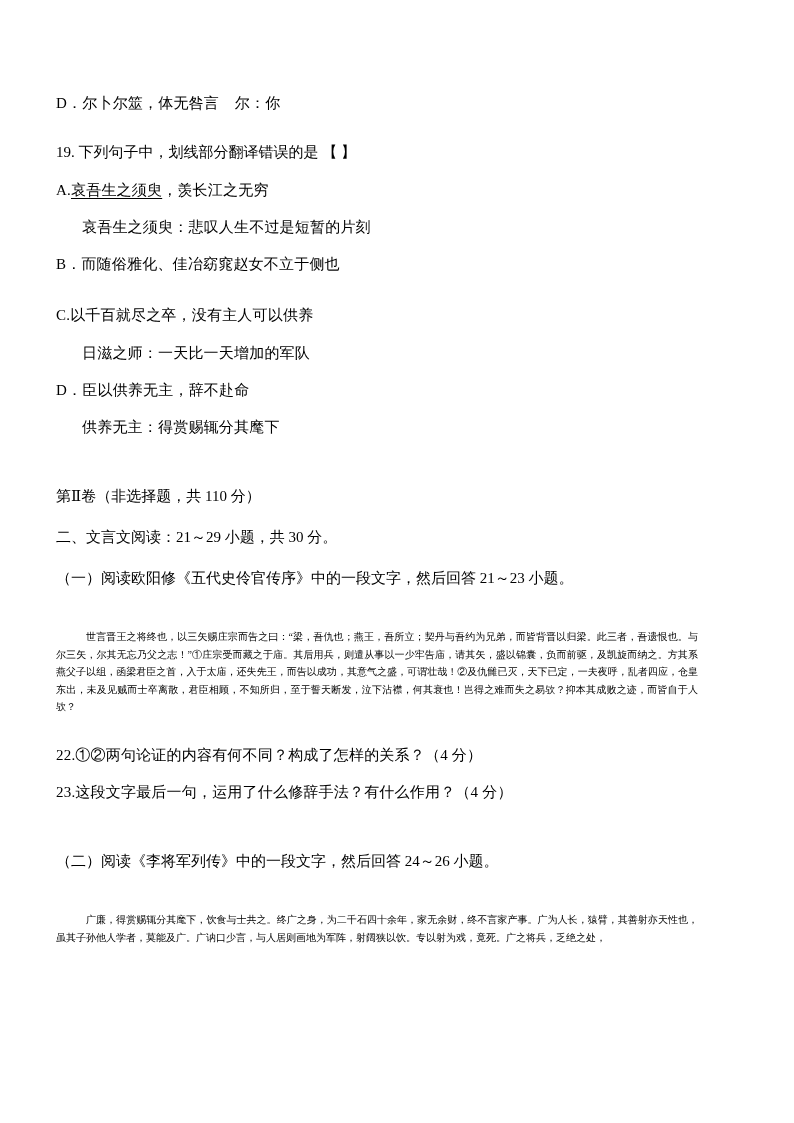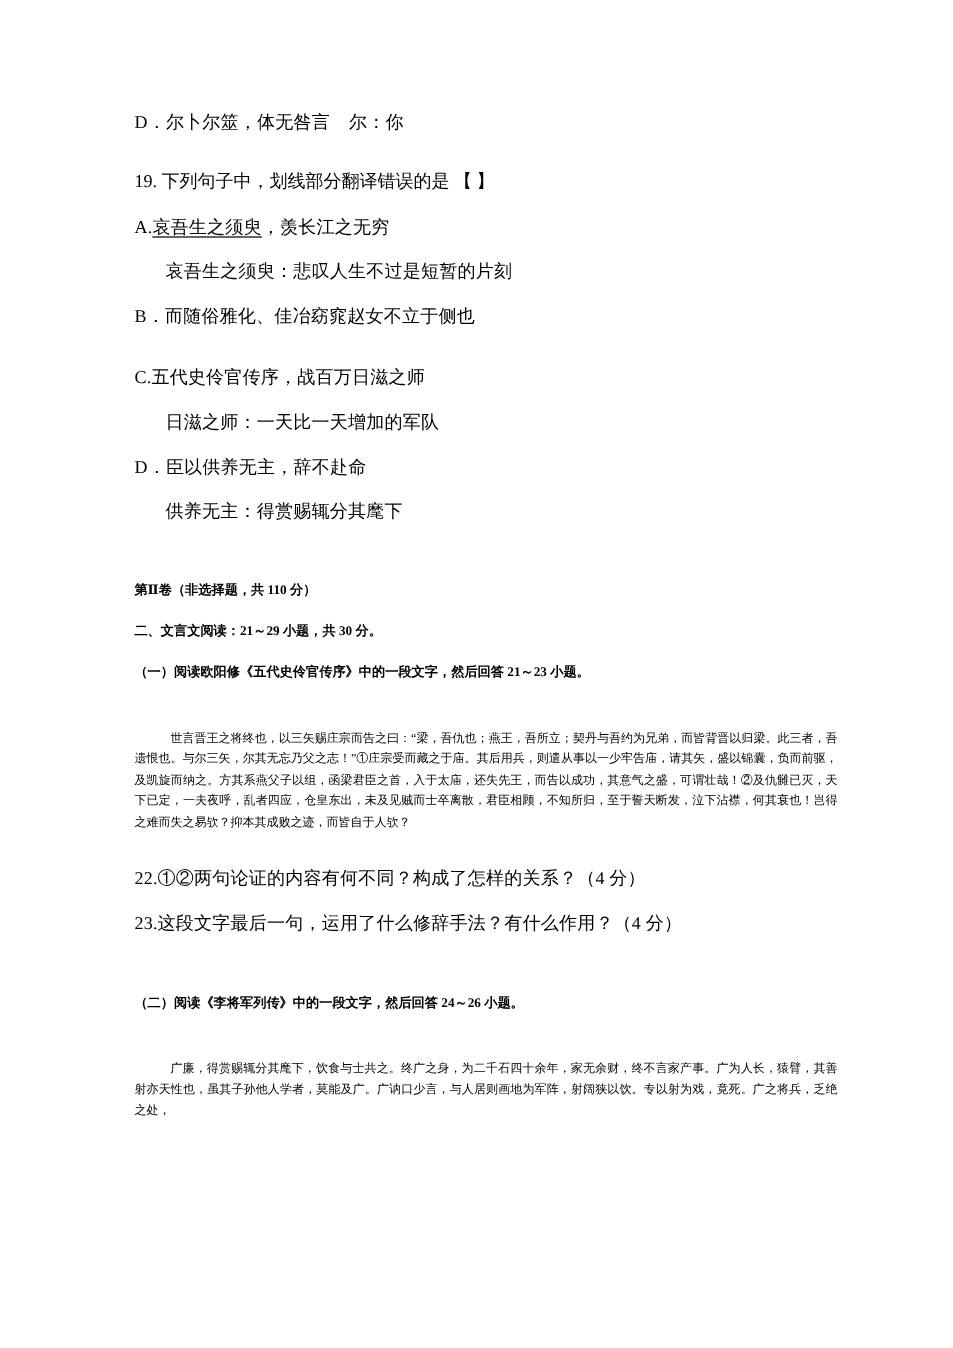--- a/index.html
+++ b/index.html
@@ -12,21 +12,21 @@
     height: 1123px;
     font-family: "Liberation Serif", "DejaVu Serif", serif;
     color: #000000;
     position: relative;
     overflow: hidden;
   }
   .page {
     box-sizing: border-box;
     width: 794px;
     height: 921px;
-    padding: 92px 96px 60px 112px;
+    padding: 92px 96px 60px 56px;
     position: relative;
   }
   .line {
     font-size: 15px;
     line-height: 1.55;
     letter-spacing: 0.2px;
     white-space: pre-wrap;
   }
   .gap-sm { height: 14px; }
   .gap-md { height: 26px; }
@@ -44,23 +44,22 @@
   .para {
     font-size: 10px;
     line-height: 1.75;
     text-align: justify;
     text-justify: inter-ideograph;
     white-space: pre-wrap;
     margin-top: 36px;
   }
   .para.first { text-indent: 30px; }
   .sec-title {
-    font-size: 11px;
+    font-size: 15px;
     line-height: 1.8;
-    font-weight: bold;
   }
 </style>
 </head>
 <body>
 
 <div class="page">
 
   <div class="line">D．尔卜尔筮，体无咎言    尔：你</div>
 
   <div class="gap-md"></div>
@@ -77,21 +76,21 @@
 
   <div class="gap-sm"></div>
 
   <div class="line">B．而随俗雅化、佳冶窈窕赵女不立于侧也</div>
 
   <div class="gap-sm"></div>
 
 
   <div class="gap-sm"></div>
 
-  <div class="line">C.五代史伶官传序，战百万日滋之师</div>
+  <div class="line">C.以千百就尽之卒，没有主人可以供养</div>
 
   <div class="gap-sm"></div>
 
   <div class="line indent1">日滋之师：一天比一天增加的军队</div>
 
   <div class="gap-sm"></div>
 
   <div class="line">D．臣以供养无主，辞不赴命</div>
 
   <div class="gap-sm"></div>

